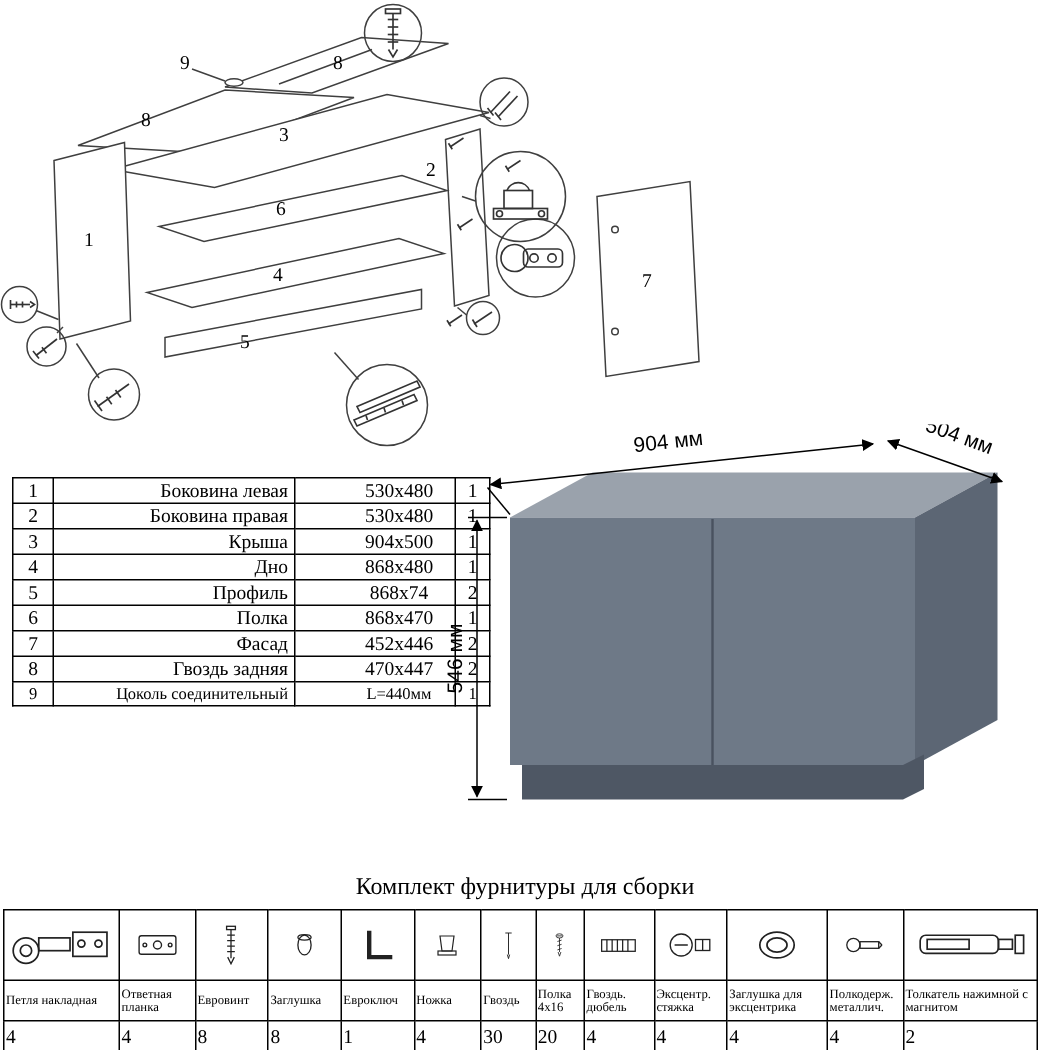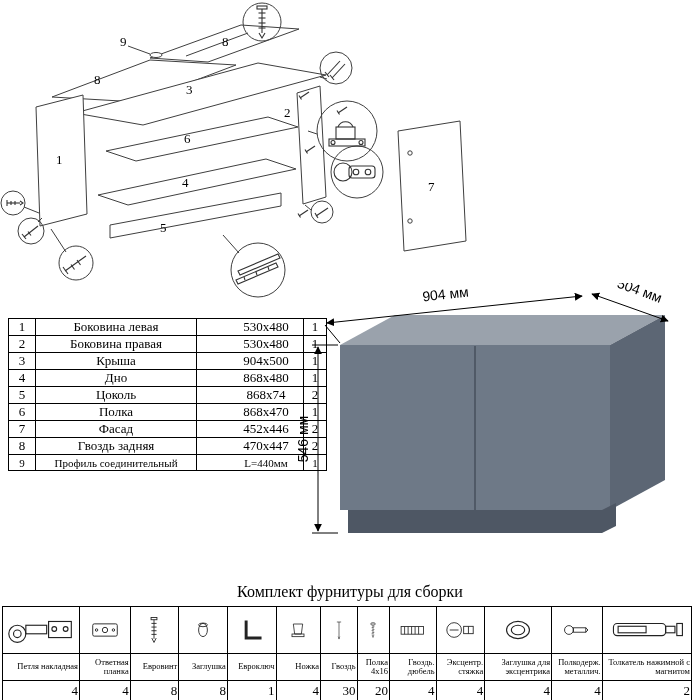--- a/index.html
+++ b/index.html
@@ -7,35 +7,35 @@
           font-family:"Liberation Serif", serif; }
 
   
   #diagram { position:absolute; left:0; top:0; }
   .dlabel text { font:13px "Liberation Serif", serif; fill:#000; }
 
   
   .parts-table { position:absolute; left:8px; top:318px; border-collapse:collapse;
                  font:13px "Liberation Serif", serif; color:#000; }
   .parts-table td { border:1px solid #000; padding:0 4px; height:15px; text-align:center; white-space:nowrap; }
-  .parts-table td.name { text-align:center; width:152px; }
+  .parts-table td.name { text-align:right; width:152px; }
   .parts-table td.num  { width:18px; }
   .parts-table td.size { width:66px;padding-left:36px; }
   .parts-table td.qty  { width:14px; }
   .parts-table tr.small td { font-size:11px; }
 
   
   #cabinet { position:absolute; left:294px; top:283px; }
   .dim text { font:14px "Liberation Sans", sans-serif; fill:#000; text-anchor:middle; }
 
   
   .hw-title { position:absolute; top:583px; left:3px; width:100%; text-align:center;
               font:16px "Liberation Serif", serif; color:#000; }
   .hw-table { position:absolute; left:2px; top:606px; width:690px; border-collapse:collapse; table-layout:fixed; }
-  .hw-table td { border:1px solid #000; text-align:right; vertical-align:middle; padding:1px; overflow:hidden; }
+  .hw-table td { border:1px solid #000; text-align:left; vertical-align:middle; padding:1px; overflow:hidden; }
   .hw-table tr.icons td { height:44px; }
   .hw-table tr.names td { font:8.5px "Liberation Serif", serif; line-height:1.1; height:24px; }
   .hw-table tr.qtys  td { font:13px "Liberation Serif", serif; height:17px; }
   .hw-icon { display:block; margin:0 auto; }
 </style>
 </head>
 <body>
 
 <div class="page">
 
@@ -168,21 +168,21 @@
         <td class="qty">1</td>
       </tr>
       <tr>
         <td class="num">4</td>
         <td class="name">Дно</td>
         <td class="size">868x480</td>
         <td class="qty">1</td>
       </tr>
       <tr>
         <td class="num">5</td>
-        <td class="name">Цоколь</td>
+        <td class="name">Профиль</td>
         <td class="size">868x74</td>
         <td class="qty">2</td>
       </tr>
       <tr>
         <td class="num">6</td>
         <td class="name">Полка</td>
         <td class="size">868x470</td>
         <td class="qty">1</td>
       </tr>
       <tr>
@@ -192,21 +192,21 @@
         <td class="qty">2</td>
       </tr>
       <tr>
         <td class="num">8</td>
         <td class="name">Гвоздь задняя</td>
         <td class="size">470x447</td>
         <td class="qty">2</td>
       </tr>
       <tr class="small">
         <td class="num">9</td>
-        <td class="name">Профиль соединительный</td>
+        <td class="name">Цоколь соединительный</td>
         <td class="size">L=440мм</td>
         <td class="qty">1</td>
       </tr>
     </tbody>
   </table>
 
   <svg id="cabinet" viewBox="0 0 400 292" width="400" height="292">
     <defs>
       <marker id="arr" viewBox="0 0 10 10" refX="9" refY="5" markerWidth="8" markerHeight="8" orient="auto-start-reverse">
         <path d="M0,0 L10,5 L0,10 z" fill="#000"></path>

